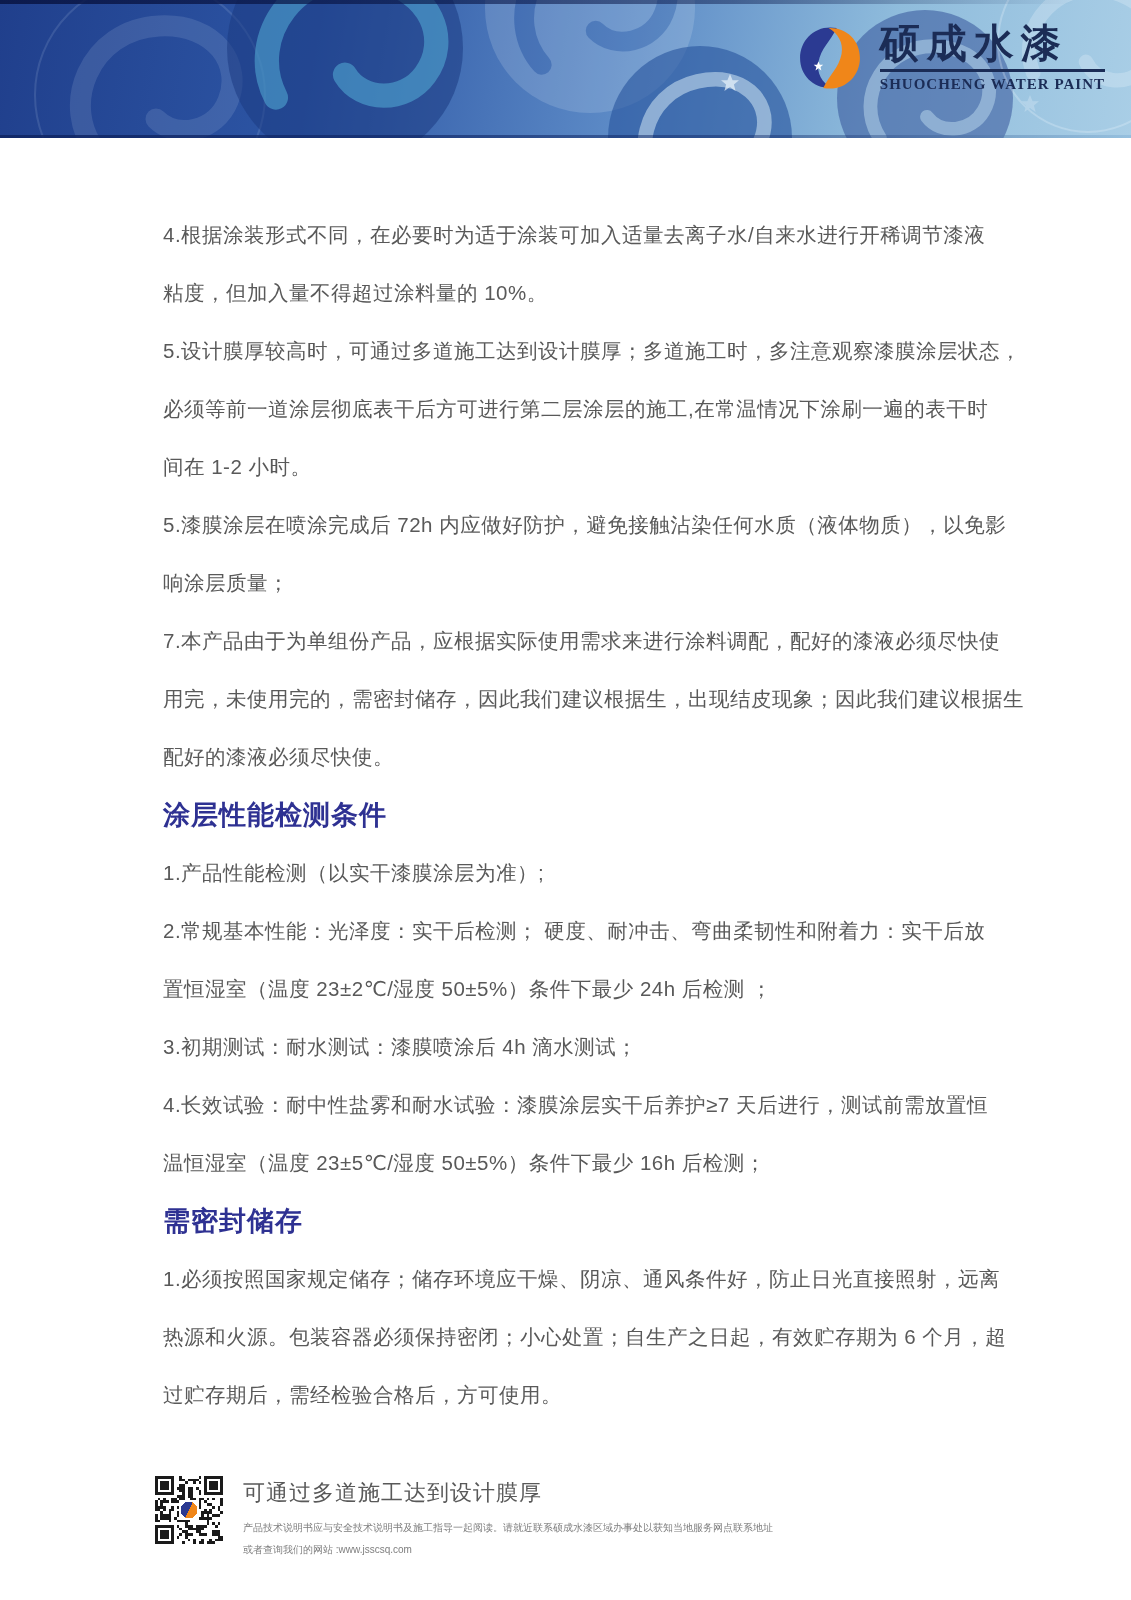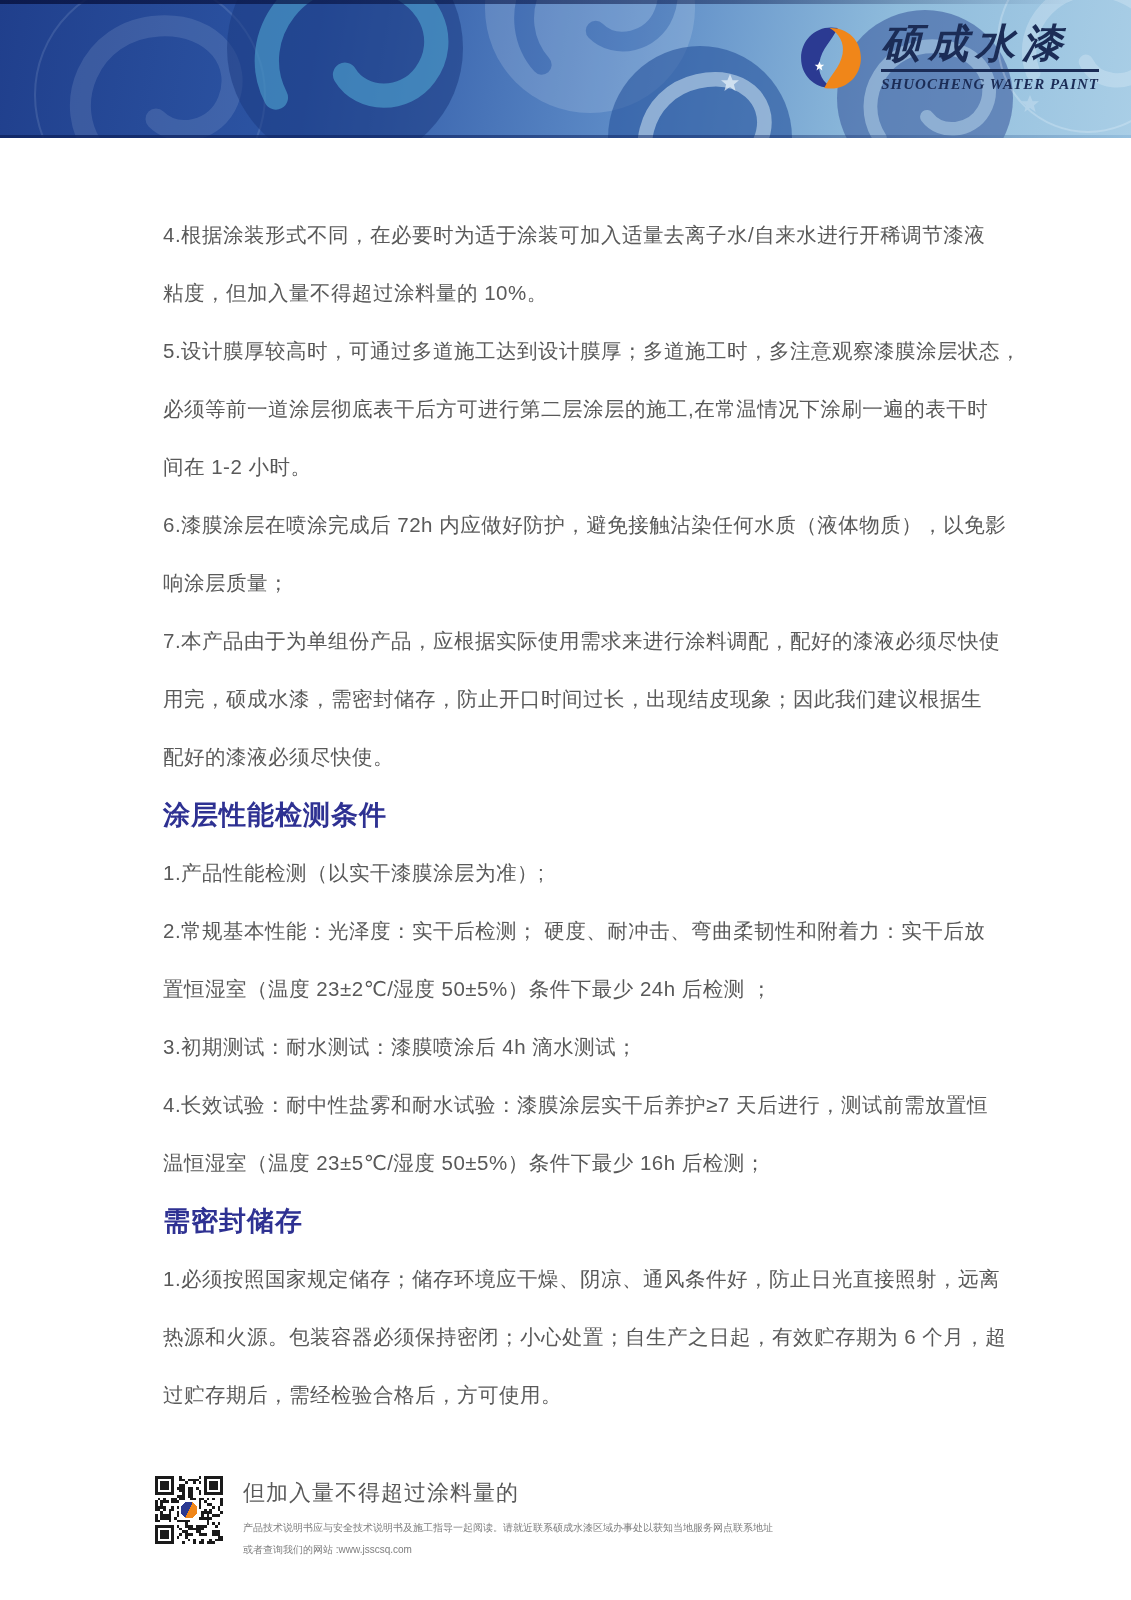--- a/index.html
+++ b/index.html
@@ -18,21 +18,21 @@
   .banner-topline {
     position:absolute; top:0; left:0; right:0; height:4px;
     background:linear-gradient(90deg,rgba(10,22,70,.9) 0%,rgba(10,22,70,.45) 65%,rgba(10,22,70,0) 95%);
   }
   .banner-bottomline {
     position:absolute; bottom:0; left:0; right:0; height:3px;
     background:linear-gradient(90deg,rgba(16,38,100,.9) 0%,rgba(16,38,100,.4) 70%,rgba(120,170,210,.4) 100%);
   }
   .banner-art { position:absolute; top:0; left:0; width:1131px; height:138px; }
 
-  .brand { position:absolute; right:32px; top:22px; display:flex; align-items:center; gap:16px;font-style:italic; }
+  .brand { position:absolute; right:26px; top:22px; display:flex; align-items:center; gap:16px; }
   .brand-mark { width:68px; height:68px; }
   .brand-text { display:flex; flex-direction:column; }
   .brand-title {
     font-family:"Liberation Serif","DejaVu Serif",serif;
     font-size:40px; font-weight:bold; color:#1b2c56; letter-spacing:7px; line-height:44px; white-space:nowrap;
   }
   .brand-rule { height:3px; background:#1b2c56; margin:3px 0 4px; }
   .brand-subtitle {
     font-family:"Liberation Serif","DejaVu Serif",serif;
     font-size:15px; font-weight:bold; color:#1b2c56; letter-spacing:1px; white-space:nowrap;
@@ -111,24 +111,24 @@
     </div>
   </header>
 
   <main class="content">
     <div class="textblock">
         <div class="line">4.根据涂装形式不同，在必要时为适于涂装可加入适量去离子水/自来水进行开稀调节漆液</div>
         <div class="line">粘度，但加入量不得超过涂料量的 10%。</div>
         <div class="line">5.设计膜厚较高时，可通过多道施工达到设计膜厚；多道施工时，多注意观察漆膜涂层状态，</div>
         <div class="line">必须等前一道涂层彻底表干后方可进行第二层涂层的施工,在常温情况下涂刷一遍的表干时</div>
         <div class="line">间在 1-2 小时。</div>
-        <div class="line">6.漆膜涂层在喷涂完成后 72h 内应做好防护，避免接触沾染任何水质（液体物质），以免影</div>
+        <div class="line">5.漆膜涂层在喷涂完成后 72h 内应做好防护，避免接触沾染任何水质（液体物质），以免影</div>
         <div class="line">响涂层质量；</div>
         <div class="line">7.本产品由于为单组份产品，应根据实际使用需求来进行涂料调配，配好的漆液必须尽快使</div>
-        <div class="line">用完，硕成水漆，需密封储存，防止开口时间过长，出现结皮现象；因此我们建议根据生</div>
+        <div class="line">用完，未使用完的，需密封储存，因此我们建议根据生，出现结皮现象；因此我们建议根据生</div>
         <div class="line">配好的漆液必须尽快使。</div>
       </div>
 
     <h2 class="section-title">涂层性能检测条件</h2>
     <div class="textblock">
         <div class="line">1.产品性能检测（以实干漆膜涂层为准）;</div>
         <div class="line">2.常规基本性能：光泽度：实干后检测；  硬度、耐冲击、弯曲柔韧性和附着力：实干后放</div>
         <div class="line">置恒湿室（温度 23±2℃/湿度 50±5%）条件下最少 24h 后检测 ；</div>
         <div class="line">3.初期测试：耐水测试：漆膜喷涂后 4h 滴水测试；</div>
         <div class="line">4.长效试验：耐中性盐雾和耐水试验：漆膜涂层实干后养护≥7 天后进行，测试前需放置恒</div>
@@ -328,21 +328,21 @@
           <rect x="20" y="2" width="3" height="3" fill="#1a1a1a"></rect>
           <rect x="0" y="18" width="7" height="7" fill="#1a1a1a"></rect>
           <rect x="1" y="19" width="5" height="5" fill="#ffffff"></rect>
           <rect x="2" y="20" width="3" height="3" fill="#1a1a1a"></rect>
           <circle cx="12.5" cy="12.5" r="3.6" fill="#ffffff"></circle>
           <path d="M12.5,9.4 a3.1,3.1 0 0 0 0,6.2 z" fill="#2b3a92" transform="rotate(25 12.5 12.5)"></path>
           <path d="M12.5,9.4 a3.1,3.1 0 0 1 0,6.2 z" fill="#f08619" transform="rotate(25 12.5 12.5)"></path>
         </svg>
     </div>
     <div class="footer-text">
-      <div class="company">但加入量不得超过涂料量的</div>
+      <div class="company">可通过多道施工达到设计膜厚</div>
       <div>
           <div class="note-line">产品技术说明书应与安全技术说明书及施工指导一起阅读。请就近联系硕成水漆区域办事处以获知当地服务网点联系地址</div>
           <div class="note-line">或者查询我们的网站 :www.jsscsq.com</div>
         </div>
     </div>
   </footer>
 
 </div>
 
 </body></html>

